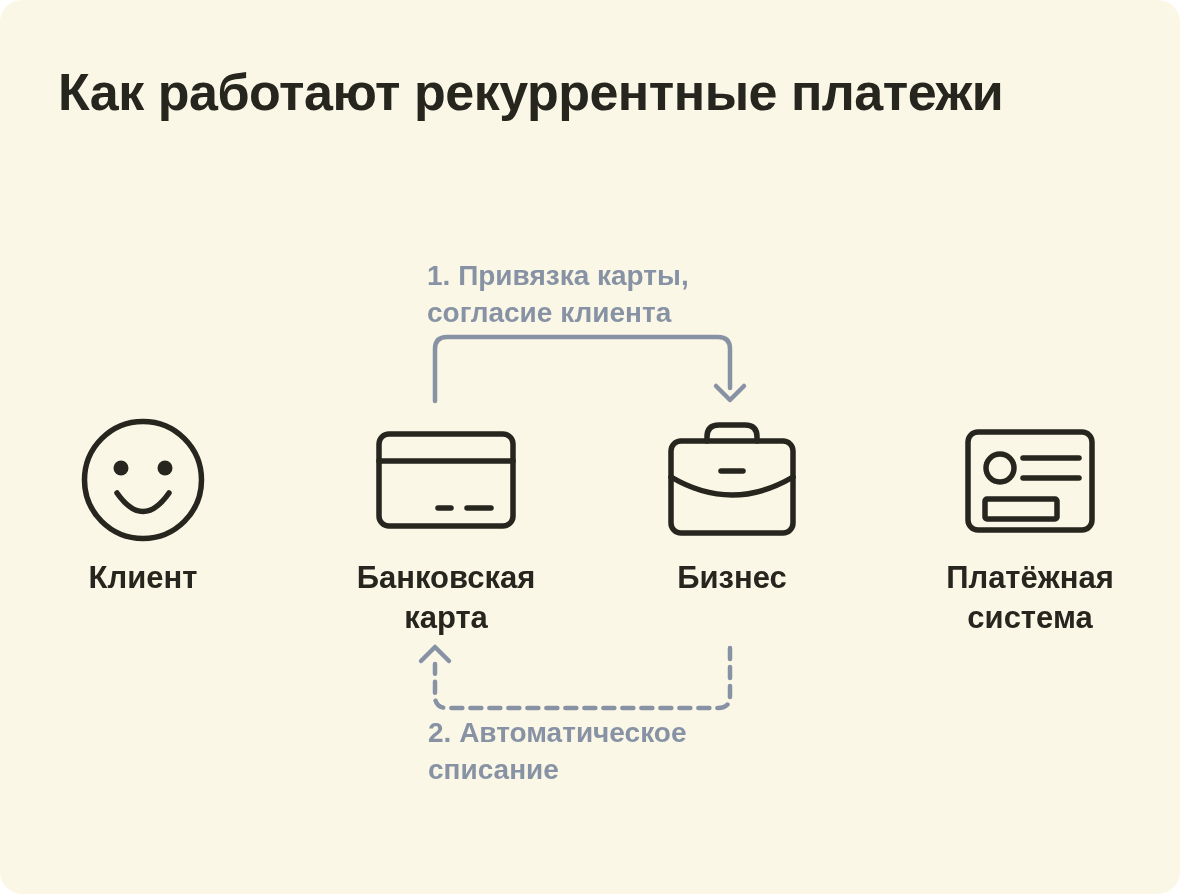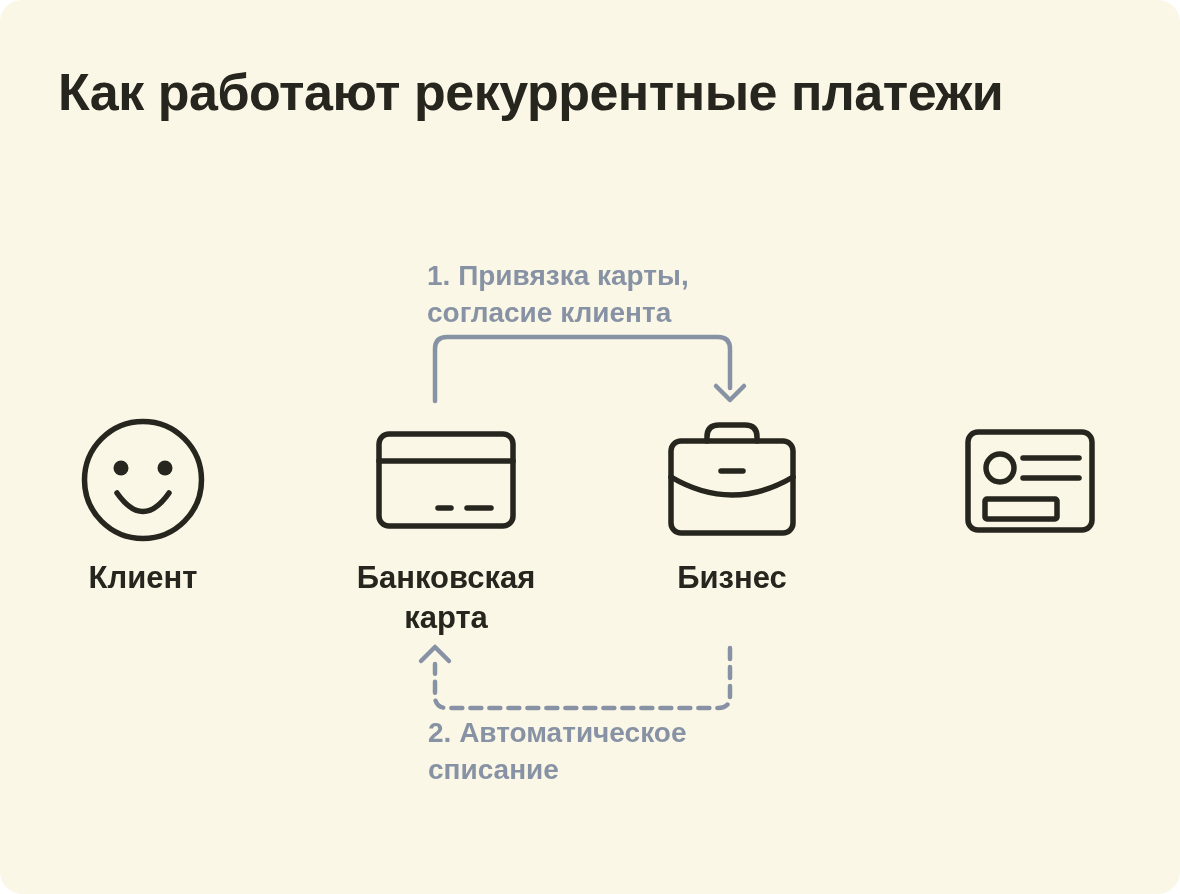--- a/index.html
+++ b/index.html
@@ -165,15 +165,17 @@
   <div class="entity payment-system">
     <div class="icon-box">
       <svg width="130" height="105" viewBox="0 0 130 105" aria-hidden="true">
         <rect class="icon-stroke" x="3" y="4" width="124" height="98" rx="10"></rect>
         <circle class="icon-stroke" cx="35" cy="40" r="14"></circle>
         <line class="icon-stroke" x1="58" y1="30" x2="114" y2="30" stroke="currentColor" stroke-width="5.5" stroke-linecap="round"></line>
         <line class="icon-stroke" x1="58" y1="50" x2="114" y2="50" stroke="currentColor" stroke-width="5.5" stroke-linecap="round"></line>
         <rect class="icon-stroke" x="20" y="71" width="72" height="20" rx="2"></rect>
       </svg>
     </div>
+    <div class="entity-label">Платёжная
+система</div>
   </div>
 
 </div>
 
 </body></html>

